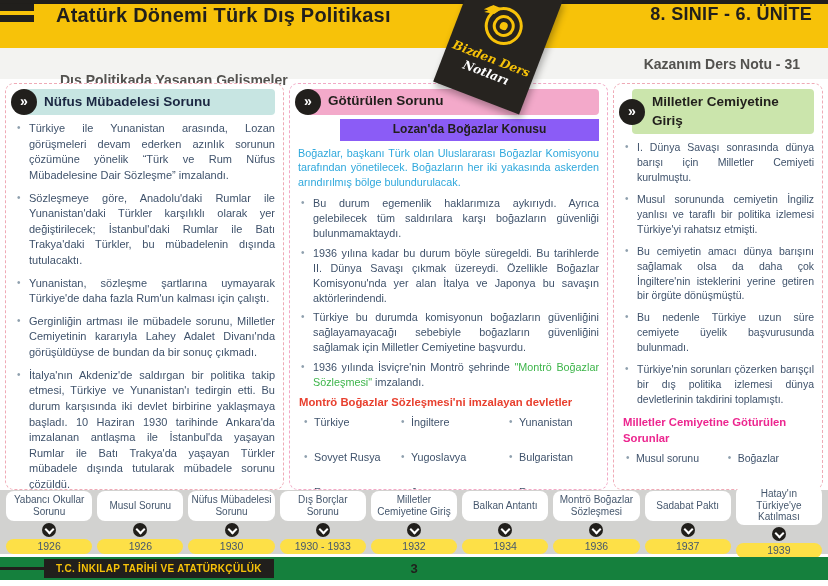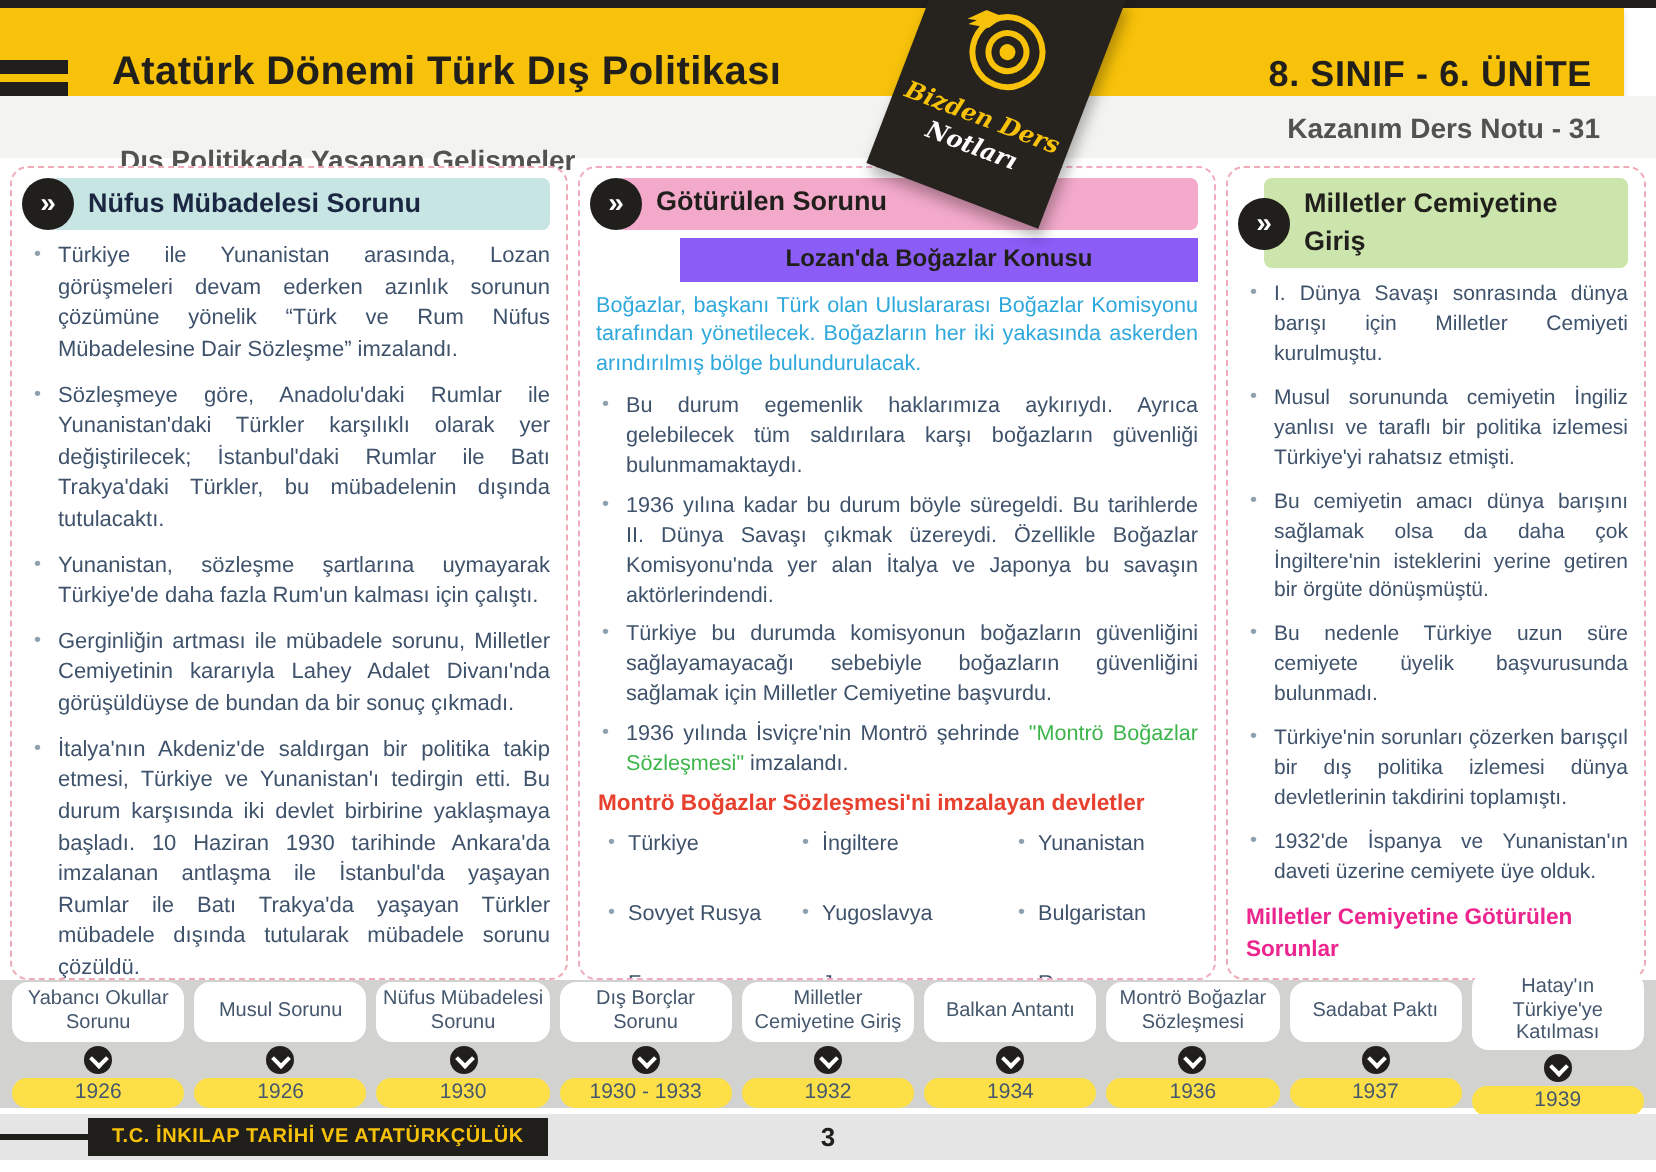--- a/index.html
+++ b/index.html
@@ -1,22 +1,22 @@
 <!DOCTYPE html>
 <html><head>
 <meta charset="utf-8">
 <style>
   html,body{margin:0;padding:0;background:#e9e9e9;}
   .page{position:relative;width:828px;height:586px;background:#ffffff;overflow:hidden;
         font-family:"Liberation Sans",sans-serif;-webkit-font-smoothing:antialiased;}
 
   
   .top-strip{position:absolute;top:0;left:0;right:0;height:4px;background:#211f1c;}
-  .header{position:absolute;top:4px;left:0;right:16px;height:44px;background:#F7C209;
-          display:flex;align-items:flex-end;box-shadow:0 2px 3px rgba(0,0,0,.15);}
+  .header{position:absolute;top:4px;left:0;right:0;height:44px;background:#F7C209;
+          display:flex;align-items:flex-start;box-shadow:0 2px 3px rgba(0,0,0,.15);}
   .header-bars{display:flex;flex-direction:column;gap:4px;}
   .header-bars div{width:34px;height:7px;background:#211f1c;}
   .header-title{font-size:20px;font-weight:bold;color:#211f1c;margin-left:22px;letter-spacing:.2px;}
   .header-unit{margin-left:auto;margin-right:16px;font-size:18px;font-weight:bold;color:#211f1c;letter-spacing:.3px;}
 
   
   .subheader{position:absolute;top:48px;left:0;right:0;height:31px;background:#f3f3f1;
              display:flex;align-items:center;}
   .subheader-left{margin-left:60px;font-size:14px;font-weight:600;color:#53524f;margin-top:32px;}
   .subheader-right{margin-left:auto;margin-right:28px;font-size:14px;font-weight:600;color:#53524f;}
@@ -72,21 +72,21 @@
   .timeline{position:absolute;top:490px;left:0;right:0;height:64px;background:#d2d2d0;
             display:flex;align-items:center;gap:5px;padding:0 6px;box-sizing:border-box;}
   .tl-item{flex:1;display:flex;flex-direction:column;align-items:center;min-width:0;}
   .tl-title{background:#fff;border-radius:8px;width:100%;min-height:30px;display:flex;align-items:center;justify-content:center;
             text-align:center;font-size:10px;line-height:1.18;color:#45576d;padding:2px 2px;box-sizing:border-box;}
   .tl-circle{position:relative;width:14px;height:14px;background:#211f1c;border-radius:50%;margin:2px 0;}
   .tl-chevron{position:absolute;left:4px;top:3px;width:5px;height:5px;border-right:2px solid #fff;border-bottom:2px solid #fff;transform:rotate(45deg);}
   .tl-year{background:#fde047;border-radius:8px;width:100%;text-align:center;font-size:10.5px;color:#45576d;padding:1px 0 2px;box-sizing:border-box;}
 
   
-  .footer{position:absolute;top:557px;left:0;right:0;height:23px;background:#e5e5e5;display:flex;align-items:center;}
+  .footer{position:absolute;top:557px;left:0;right:0;height:23px;background:#15803d;display:flex;align-items:center;}
   .footer-line{width:44px;height:3px;background:#211f1c;}
   .footer-course{background:#211f1c;color:#F7C209;font-size:10px;font-weight:bold;padding:4px 12px;letter-spacing:.3px;}
   .footer-page{position:absolute;left:50%;transform:translateX(-50%);font-size:13px;font-weight:bold;color:#211f1c;}
   .footer-right{margin-left:auto;margin-right:16px;display:flex;gap:7px;font-size:11px;font-weight:bold;color:#211f1c;}
 </style>
 </head>
 <body>
 
 <div class="page">
 
@@ -166,21 +166,20 @@
       <div class="card-head">
         <div class="head-icon">»</div>
         <div class="head-bar bar-green">Milletler Cemiyetine Giriş</div>
       </div>
       <ul class="bullets">
         <li class="bullet">I. Dünya Savaşı sonrasında dünya barışı için Milletler Cemiyeti kurulmuştu.</li>
         <li class="bullet">Musul sorununda cemiyetin İngiliz yanlısı ve taraflı bir politika izlemesi Türkiye'yi rahatsız etmişti.</li>
         <li class="bullet">Bu cemiyetin amacı dünya barışını sağlamak olsa da daha çok İngiltere'nin isteklerini yerine getiren bir örgüte dönüşmüştü.</li>
         <li class="bullet">Bu nedenle Türkiye uzun süre cemiyete üyelik başvurusunda bulunmadı.</li>
         <li class="bullet">Türkiye'nin sorunları çözerken barışçıl bir dış politika izlemesi dünya devletlerinin takdirini toplamıştı.</li>
-        <li class="bullet">1932'de İspanya ve Yunanistan'ın daveti üzerine cemiyete üye olduk.</li>
       </ul>
       <div class="pink-heading">Milletler Cemiyetine Götürülen Sorunlar</div>
       <div class="issue-grid">
         <div class="cell">Musul sorunu</div>
         <div class="cell">Boğazlar</div>
 
       </div>
 
     </div>
 

